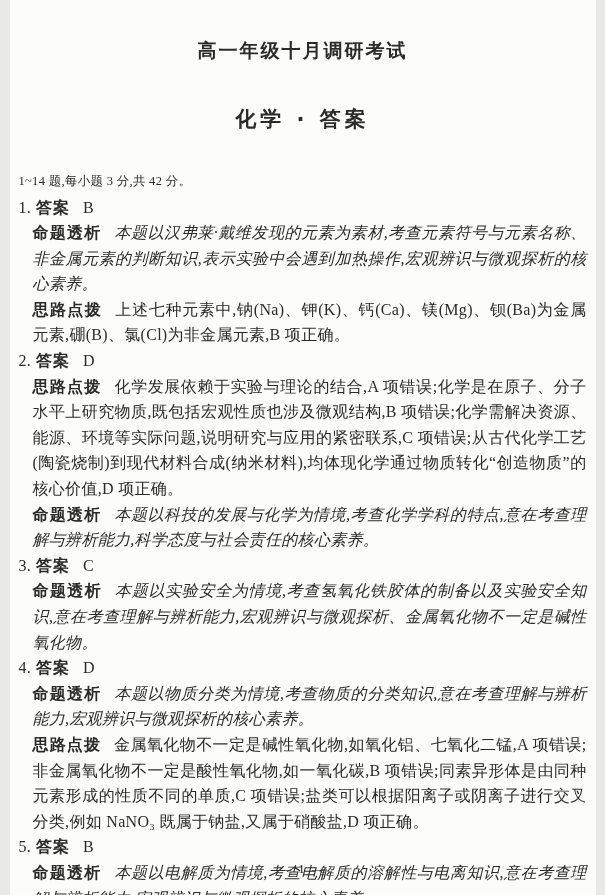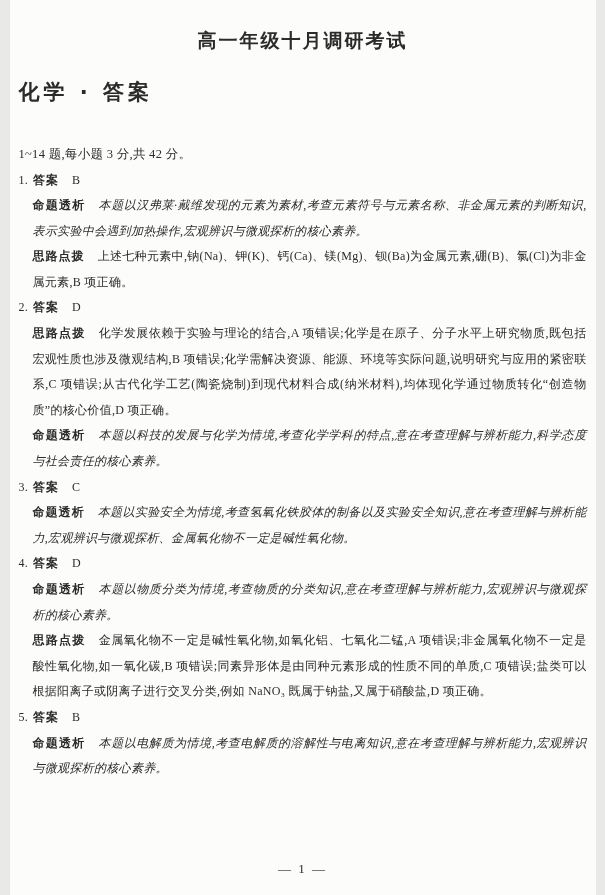--- a/index.html
+++ b/index.html
@@ -8,47 +8,47 @@
     font-family: "Liberation Serif", "DejaVu Serif", serif;
     color: #2b2b2b;
   }
   .page {
     position: relative;
     width: 586px;
     height: 895px;
     margin: 0 auto;
     background: #fcfcfa;
     overflow: hidden;
-    padding: 28px 9px 0 9px;
+    padding: 38px 9px 0 9px;
   }
   .doc-title {
     text-align: center;
     font-size: 19px;
     font-weight: bold;
     letter-spacing: 2px;
     font-family: "DejaVu Sans", "Liberation Sans", sans-serif;
   }
   .doc-subtitle {
-    text-align: left;
+    text-align: center;
     font-size: 21px;
     font-weight: bold;
     letter-spacing: 4px;
-    margin-top: 24px;
+    margin-top: 41px;
     font-family: "DejaVu Sans", "Liberation Sans", sans-serif;
   }
   .intro {
     margin-top: 36px;
     font-size: 12.5px;
     line-height: 25.5px;
     letter-spacing: 0.3px;
   }
   .questions { margin-top: 0; }
   .question {
     padding-left: 14px;
-    font-size: 12px;
+    font-size: 16px;
     line-height: 25.6px;
     letter-spacing: 0.3px;
   }
   .answer-line {
     text-indent: -14px; 
   }
   .qnum {
     display: inline-block;
     text-indent: 0;
     margin-right: 5px;

